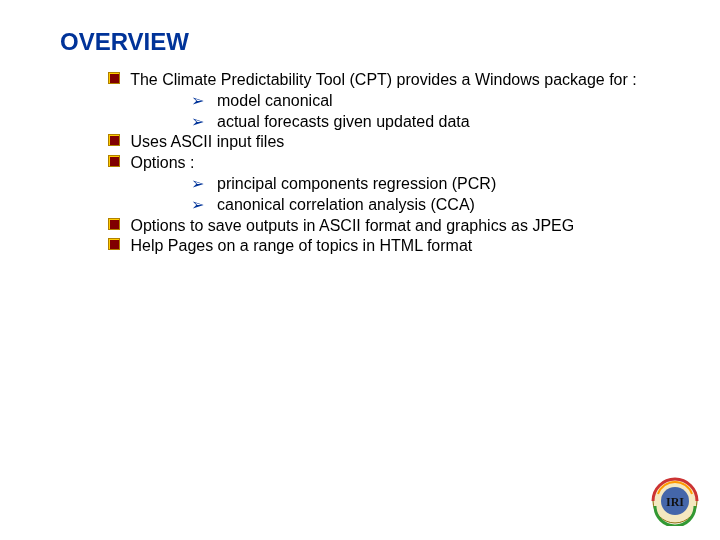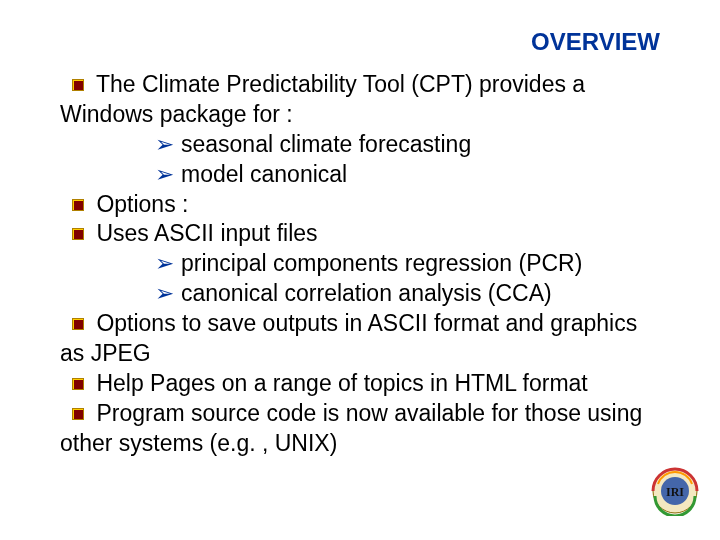--- a/index.html
+++ b/index.html
@@ -10,30 +10,31 @@
     background: #ffffff;
     font-family: Arial, Helvetica, sans-serif;
     position: relative;
     overflow: hidden;
   }
   .slide {
     padding: 28px 60px 0 60px;
     box-sizing: border-box;
   }
   .title {
-    text-align: right;
+    text-align: left;
     font-weight: bold;
     font-size: 24px;
     color: #003399;
     margin-bottom: 14px;
   }
   .content {
-    font-size: 23px;
+    font-size: 16px;
     line-height: 1.3;
     color: #000;
+    margin-left: 36px;
   }
   .top-item {
     margin: 0;
   }
   .sq-bullet {
     display: inline-block;
     width: 10px;
     height: 10px;
     background: #800000;
     border: 1px solid #b08000;
@@ -48,74 +49,70 @@
   .arrow {
     color: #003399;
     font-weight: normal;
     margin-right: 8px;
     display: inline-block;
     width: 18px;
   }
   .logo {
     position: absolute;
     right: 20px;
-    bottom: 24px;
+    bottom: 14px;
     width: 50px;
     height: 50px;
   }
 </style>
 </head>
 <body>
 
 <div class="slide">
   <div class="title">OVERVIEW</div>
 
   <div class="content">
 
     <div class="top-item">
       <span class="sq-bullet"></span>
       <span>The Climate Predictability Tool (CPT) provides a Windows package for :</span>
     </div>
     <div class="sub">
-      <span class="arrow">➢</span><span>seasonal climate forecasting</span>
+      <span class="arrow">➢</span><span>model canonical</span>
     </div>
     <div class="sub">
-      <span class="arrow">➢</span><span>model canonical</span>
+      <span class="arrow">➢</span><span>actual forecasts given updated data</span>
+    </div>
+
+    <div class="top-item">
+      <span class="sq-bullet"></span>
+      <span>Uses ASCII input files</span>
     </div>
 
     <div class="top-item">
       <span class="sq-bullet"></span>
       <span>Options :</span>
-    </div>
-
-    <div class="top-item">
-      <span class="sq-bullet"></span>
-      <span>Uses ASCII input files</span>
     </div>
     <div class="sub">
       <span class="arrow">➢</span><span>principal components regression (PCR)</span>
     </div>
     <div class="sub">
       <span class="arrow">➢</span><span>canonical correlation analysis (CCA)</span>
     </div>
 
     <div class="top-item">
       <span class="sq-bullet"></span>
       <span>Options to save outputs in ASCII format and graphics as JPEG</span>
     </div>
 
     <div class="top-item">
       <span class="sq-bullet"></span>
       <span>Help Pages on a range of topics in HTML format</span>
     </div>
 
-    <div class="top-item">
-      <span class="sq-bullet"></span>
-      <span>Program source code is now available for those using other systems (e.g. , UNIX)</span>
-    </div>
 
   </div>
 </div>
 
 <div class="logo">
   <svg viewBox="0 0 50 50" width="50" height="50">
     <circle cx="25" cy="25" r="22" fill="#f4e8c0" stroke="#886600" stroke-width="1"></circle>
     <circle cx="25" cy="25" r="14" fill="#4466aa"></circle>
     <path d="M3 25 a22 22 0 0 1 44 0" fill="none" stroke="#cc3333" stroke-width="3"></path>
     <path d="M5 30 a20 20 0 0 0 40 0" fill="none" stroke="#339933" stroke-width="3"></path>

